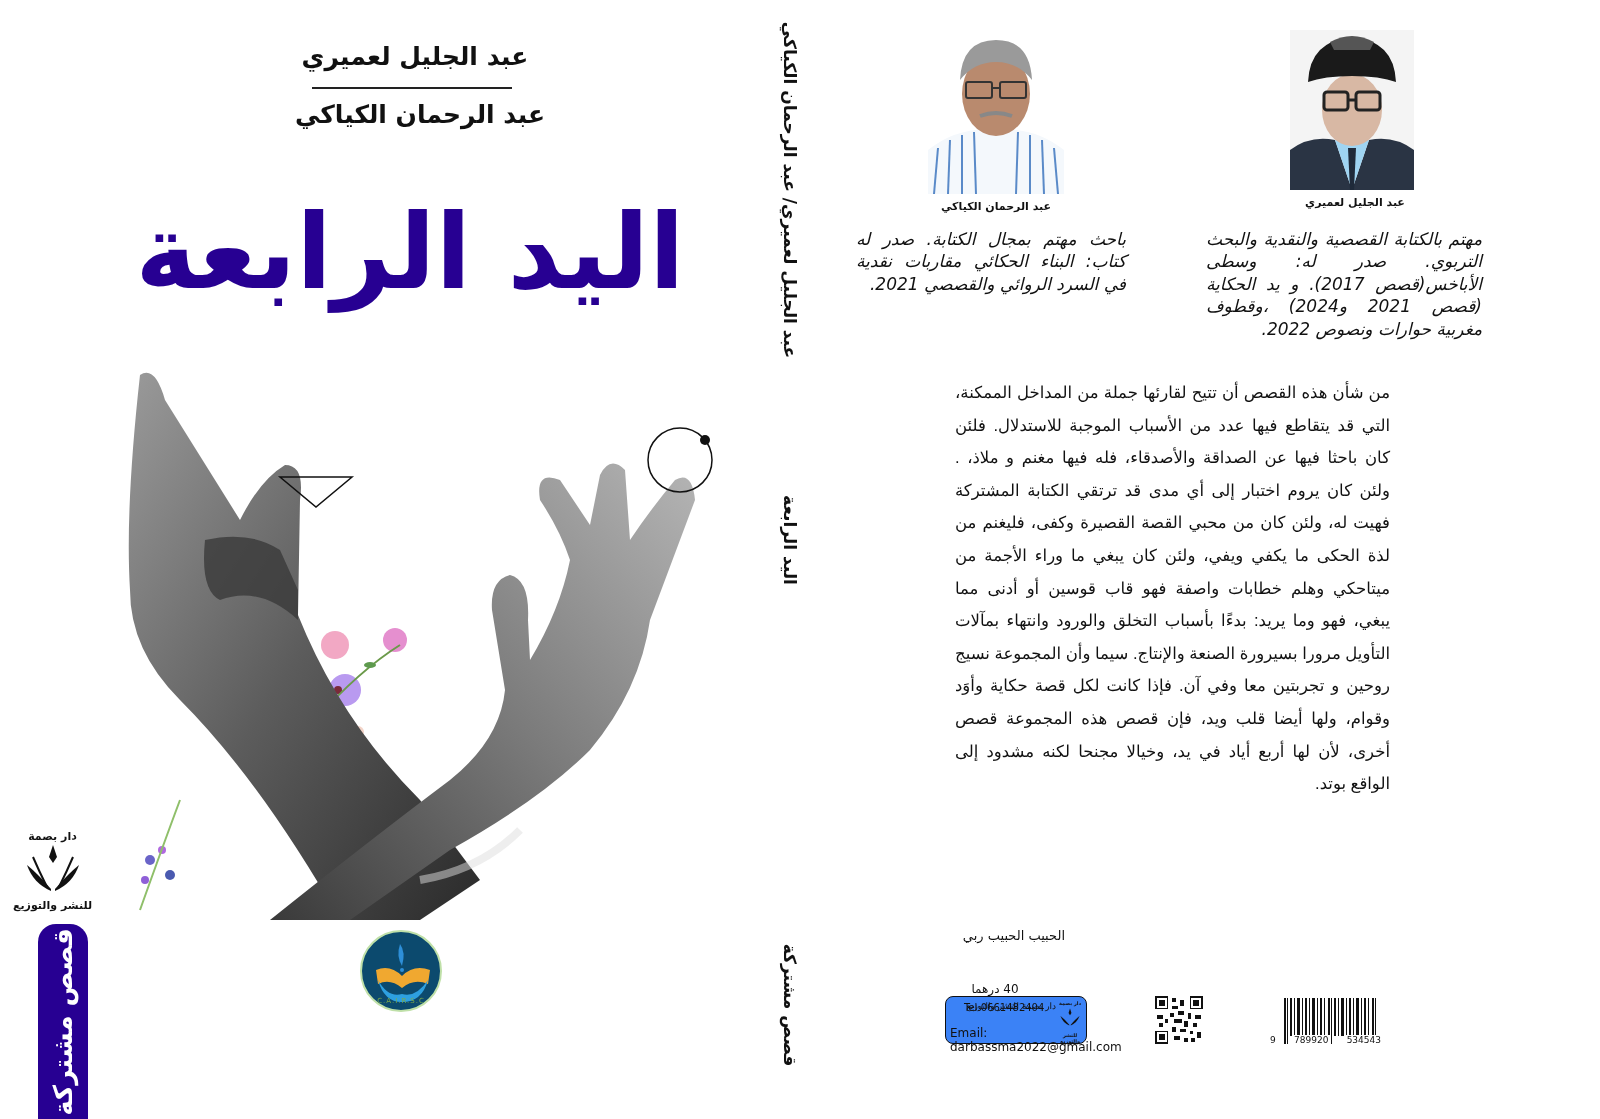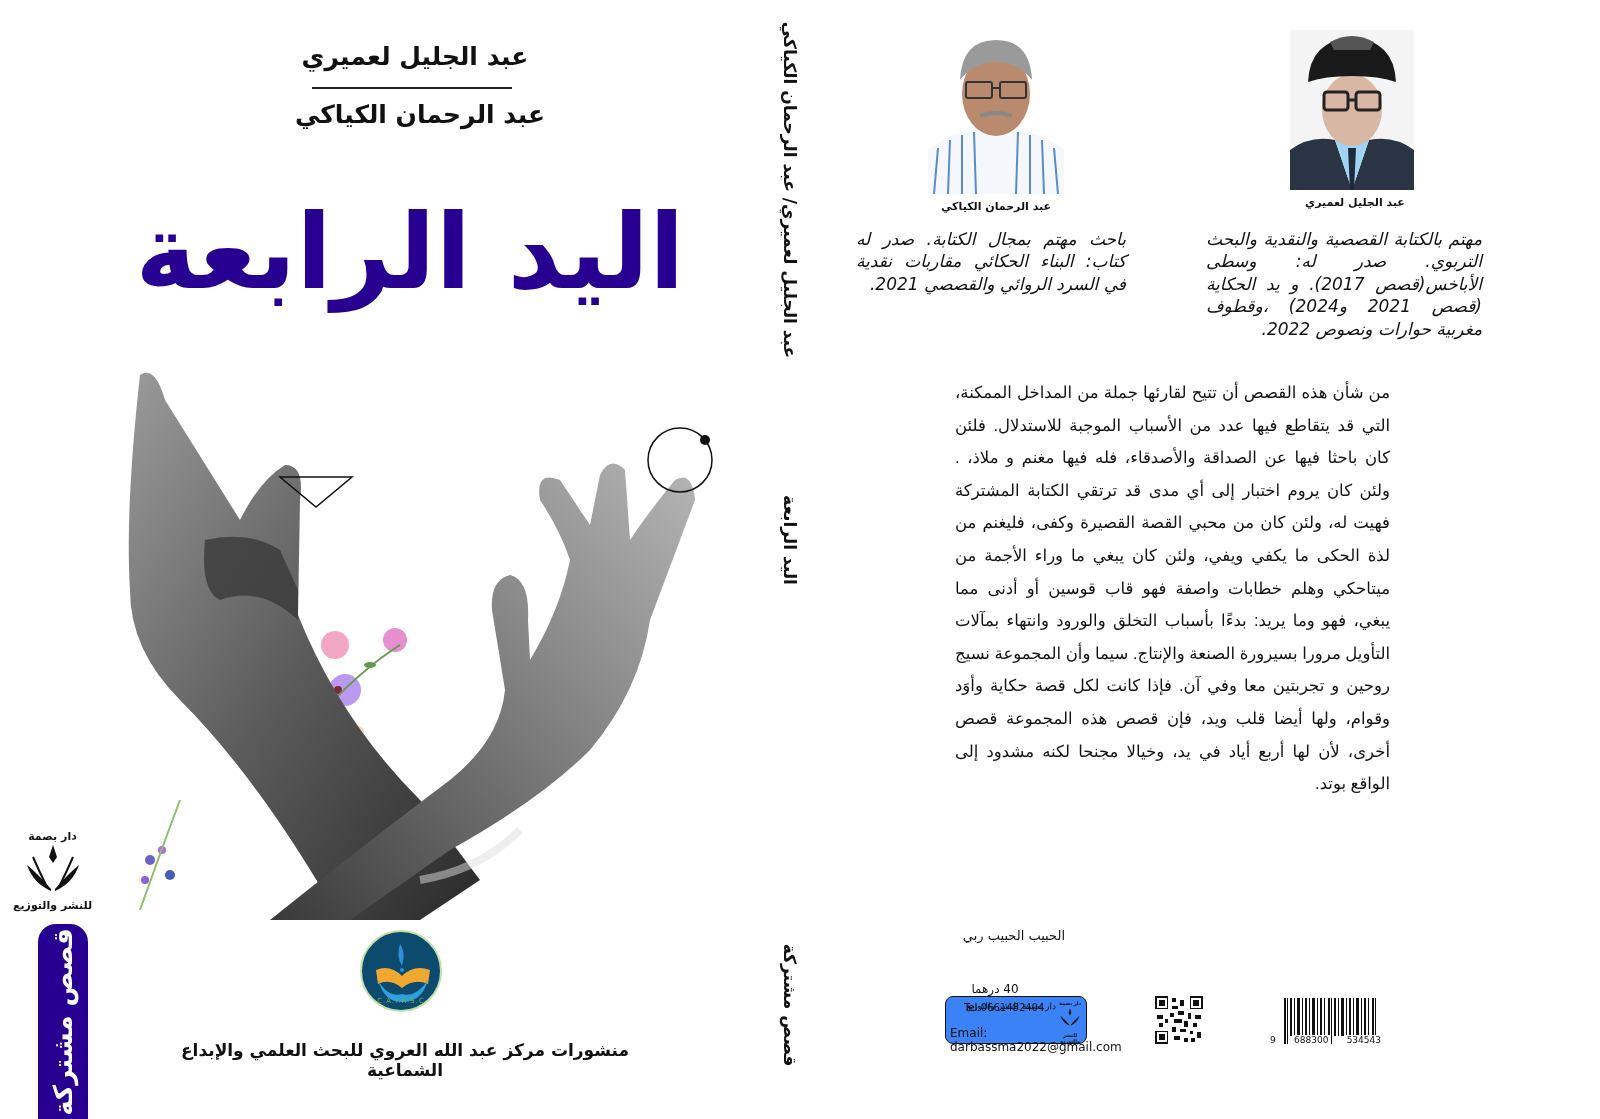--- a/index.html
+++ b/index.html
@@ -142,21 +142,20 @@
   <div class="abs center-logo">
     <svg width="82" height="82" viewBox="0 0 82 82" xmlns="http://www.w3.org/2000/svg">
       <path d="M38 12 Q44 20 40 34 Q34 24 38 12 Z" fill="#2e8fd8"></path>
       <path d="M14 38 Q28 32 40 44 Q52 32 68 38 L66 52 Q52 46 40 56 Q28 46 16 52 Z" fill="#f0a830"></path>
       <path d="M16 48 Q26 66 40 62 Q54 66 66 48 Q60 70 40 70 Q22 70 16 48 Z" fill="#2ea0e0"></path>
       <circle cx="40" cy="38" r="2" fill="#2e8fd8"></circle>
     </svg>
     <div class="center-logo-label">C.A.I.R.S.C</div>
   </div>
 
-  <div class="abs imprint rtl">منشورات مركز عبد الله العروي للبحث العلمي والإبداع الشماعية</div>
 </div>
 
 <div class="abs spine">
   <div class="spine-text spine-authors rtl">عبد الجليل لعميري/ عبد الرحمان الكياكي</div>
   <div class="spine-text spine-title rtl">اليد الرابعة</div>
   <div class="spine-text spine-genre rtl">قصص مشتركة</div>
 </div>
 
 <div class="abs photo photo-1">
   <svg width="124" height="160" viewBox="0 0 124 160" xmlns="http://www.w3.org/2000/svg">
@@ -284,15 +283,15 @@
     <rect x="78" y="0" width="3" height="38"></rect>
       <rect x="83" y="0" width="1" height="38"></rect>
     <rect x="86" y="0" width="2" height="38"></rect>
       <rect x="90" y="0" width="1" height="38"></rect>
     <rect x="94" y="0" width="1.5" height="46"></rect>
       <rect x="97" y="0" width="1" height="46"></rect>
   </g>
 </svg>
 <div class="abs isbn">
   <span>9</span>
-  <span>688300</span>
+  <span>789920</span>
   <span>534543</span>
 </div>
 
 </body></html>

